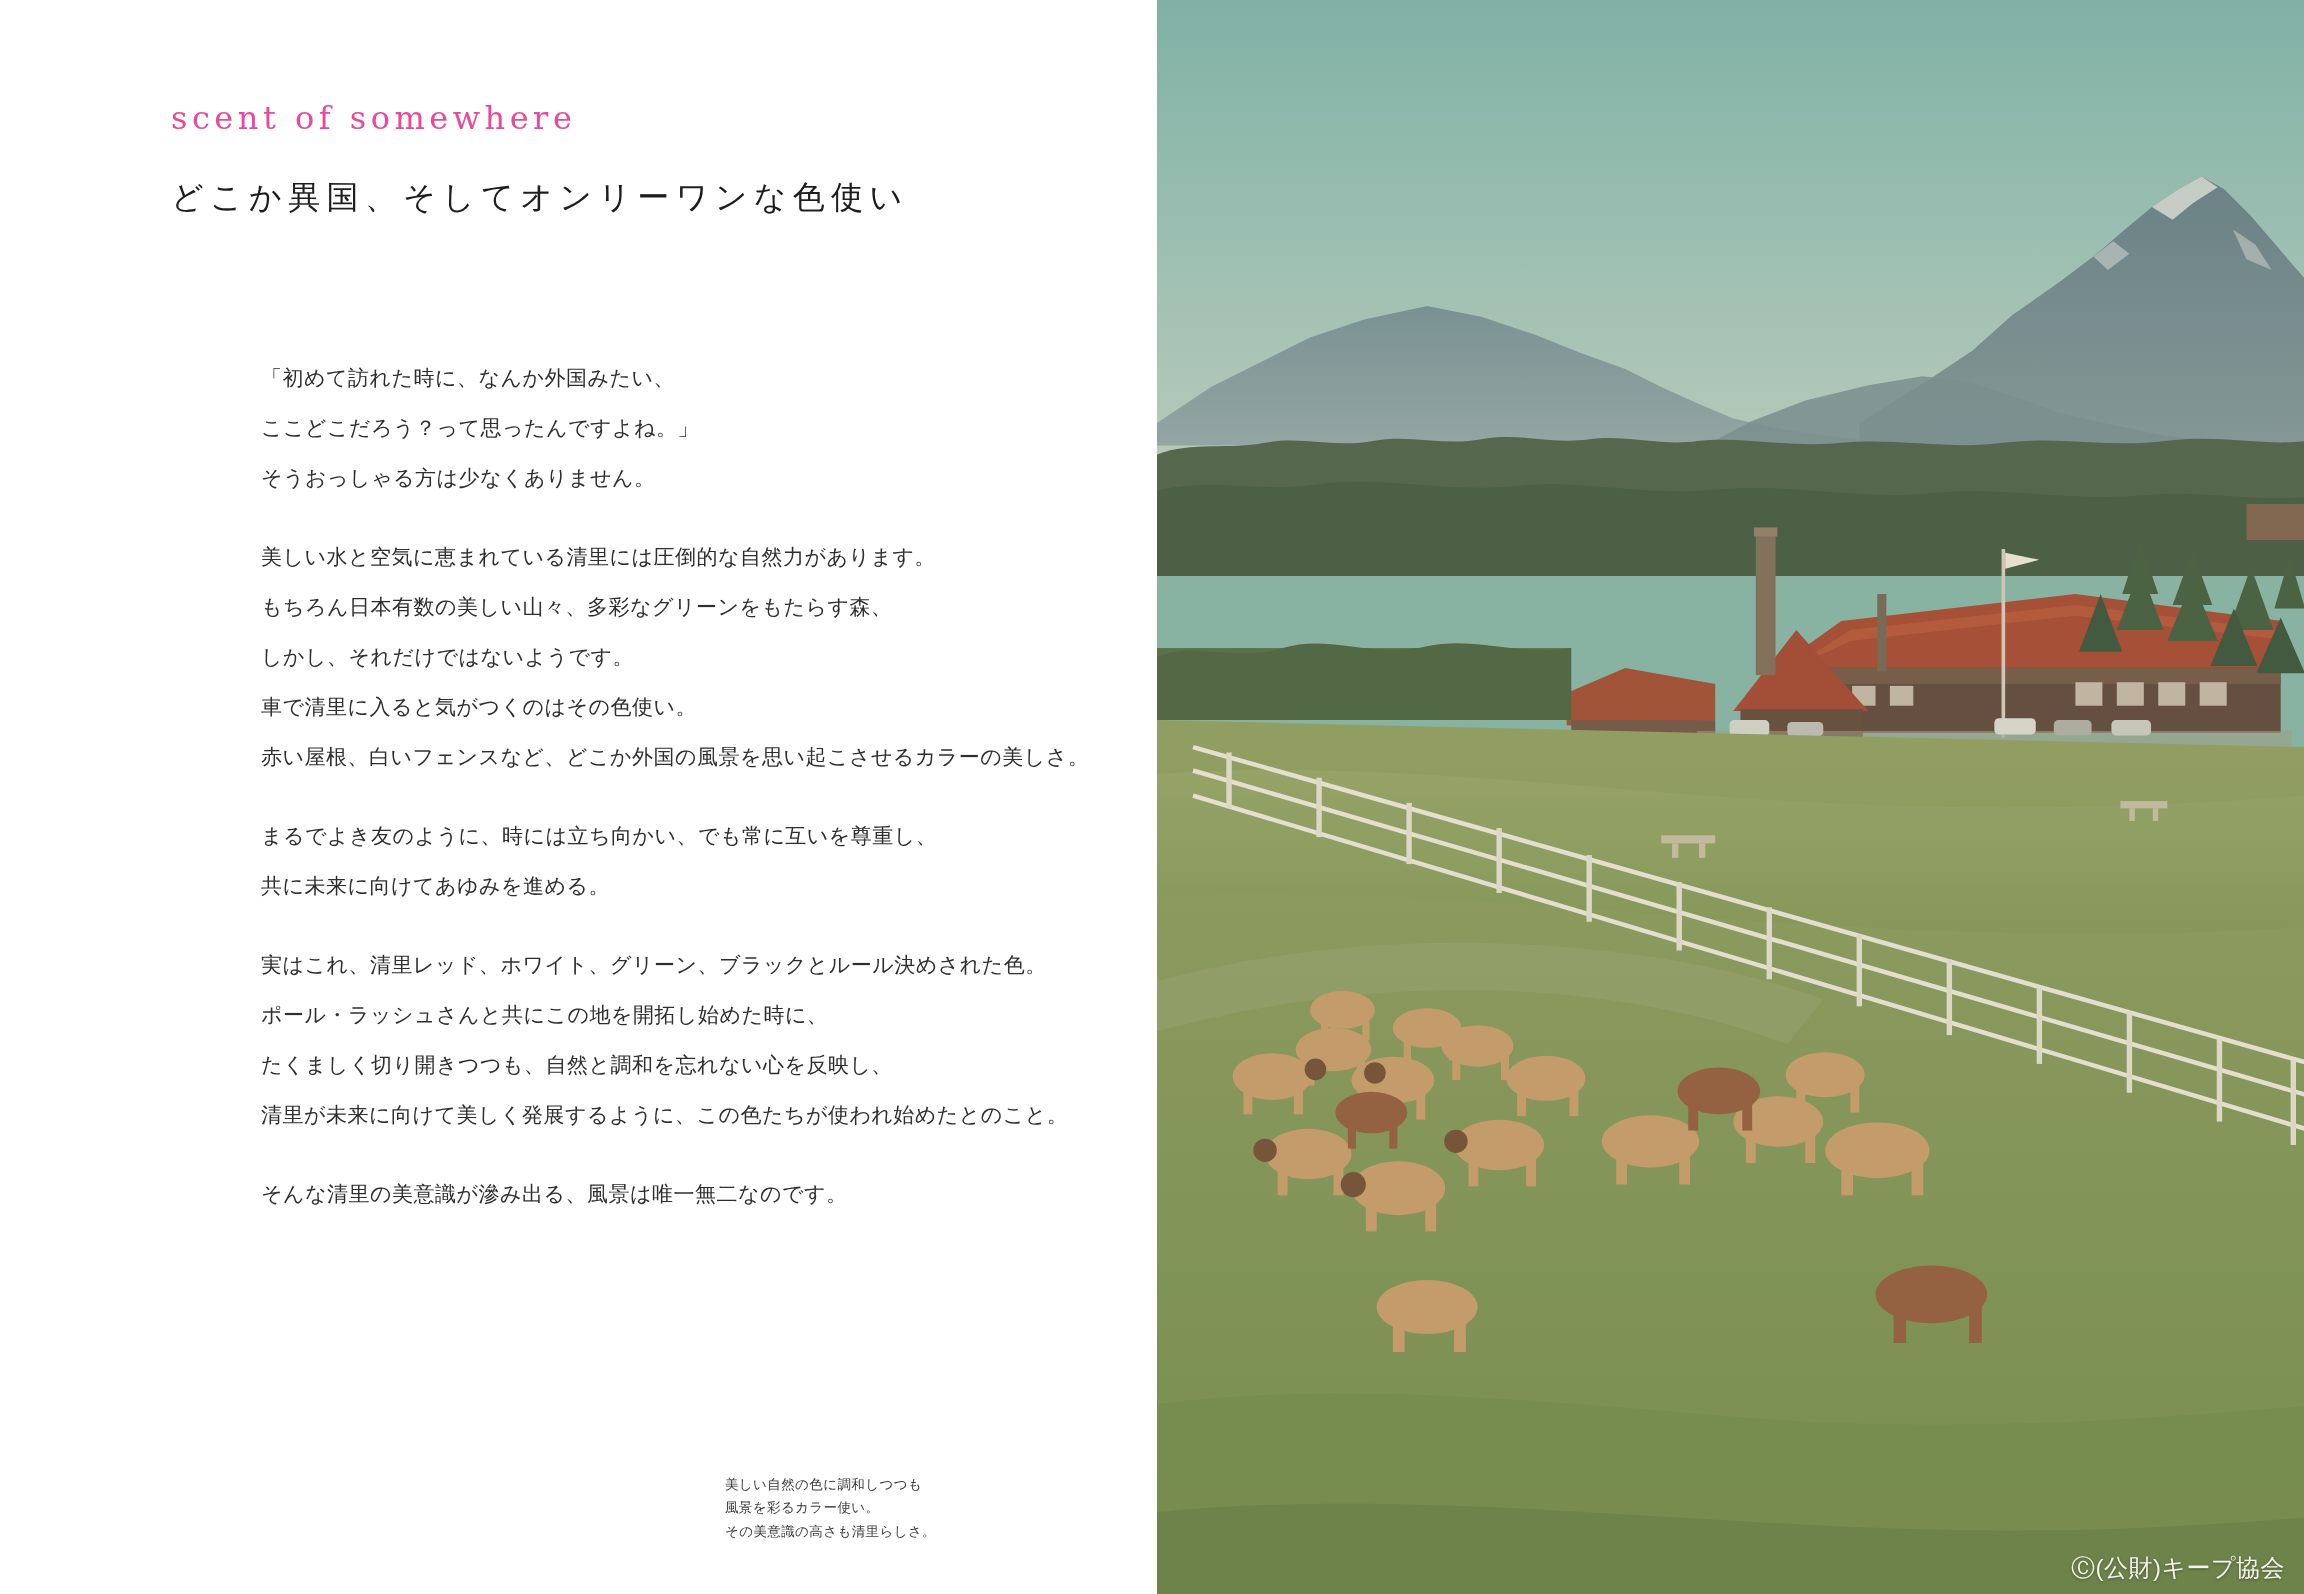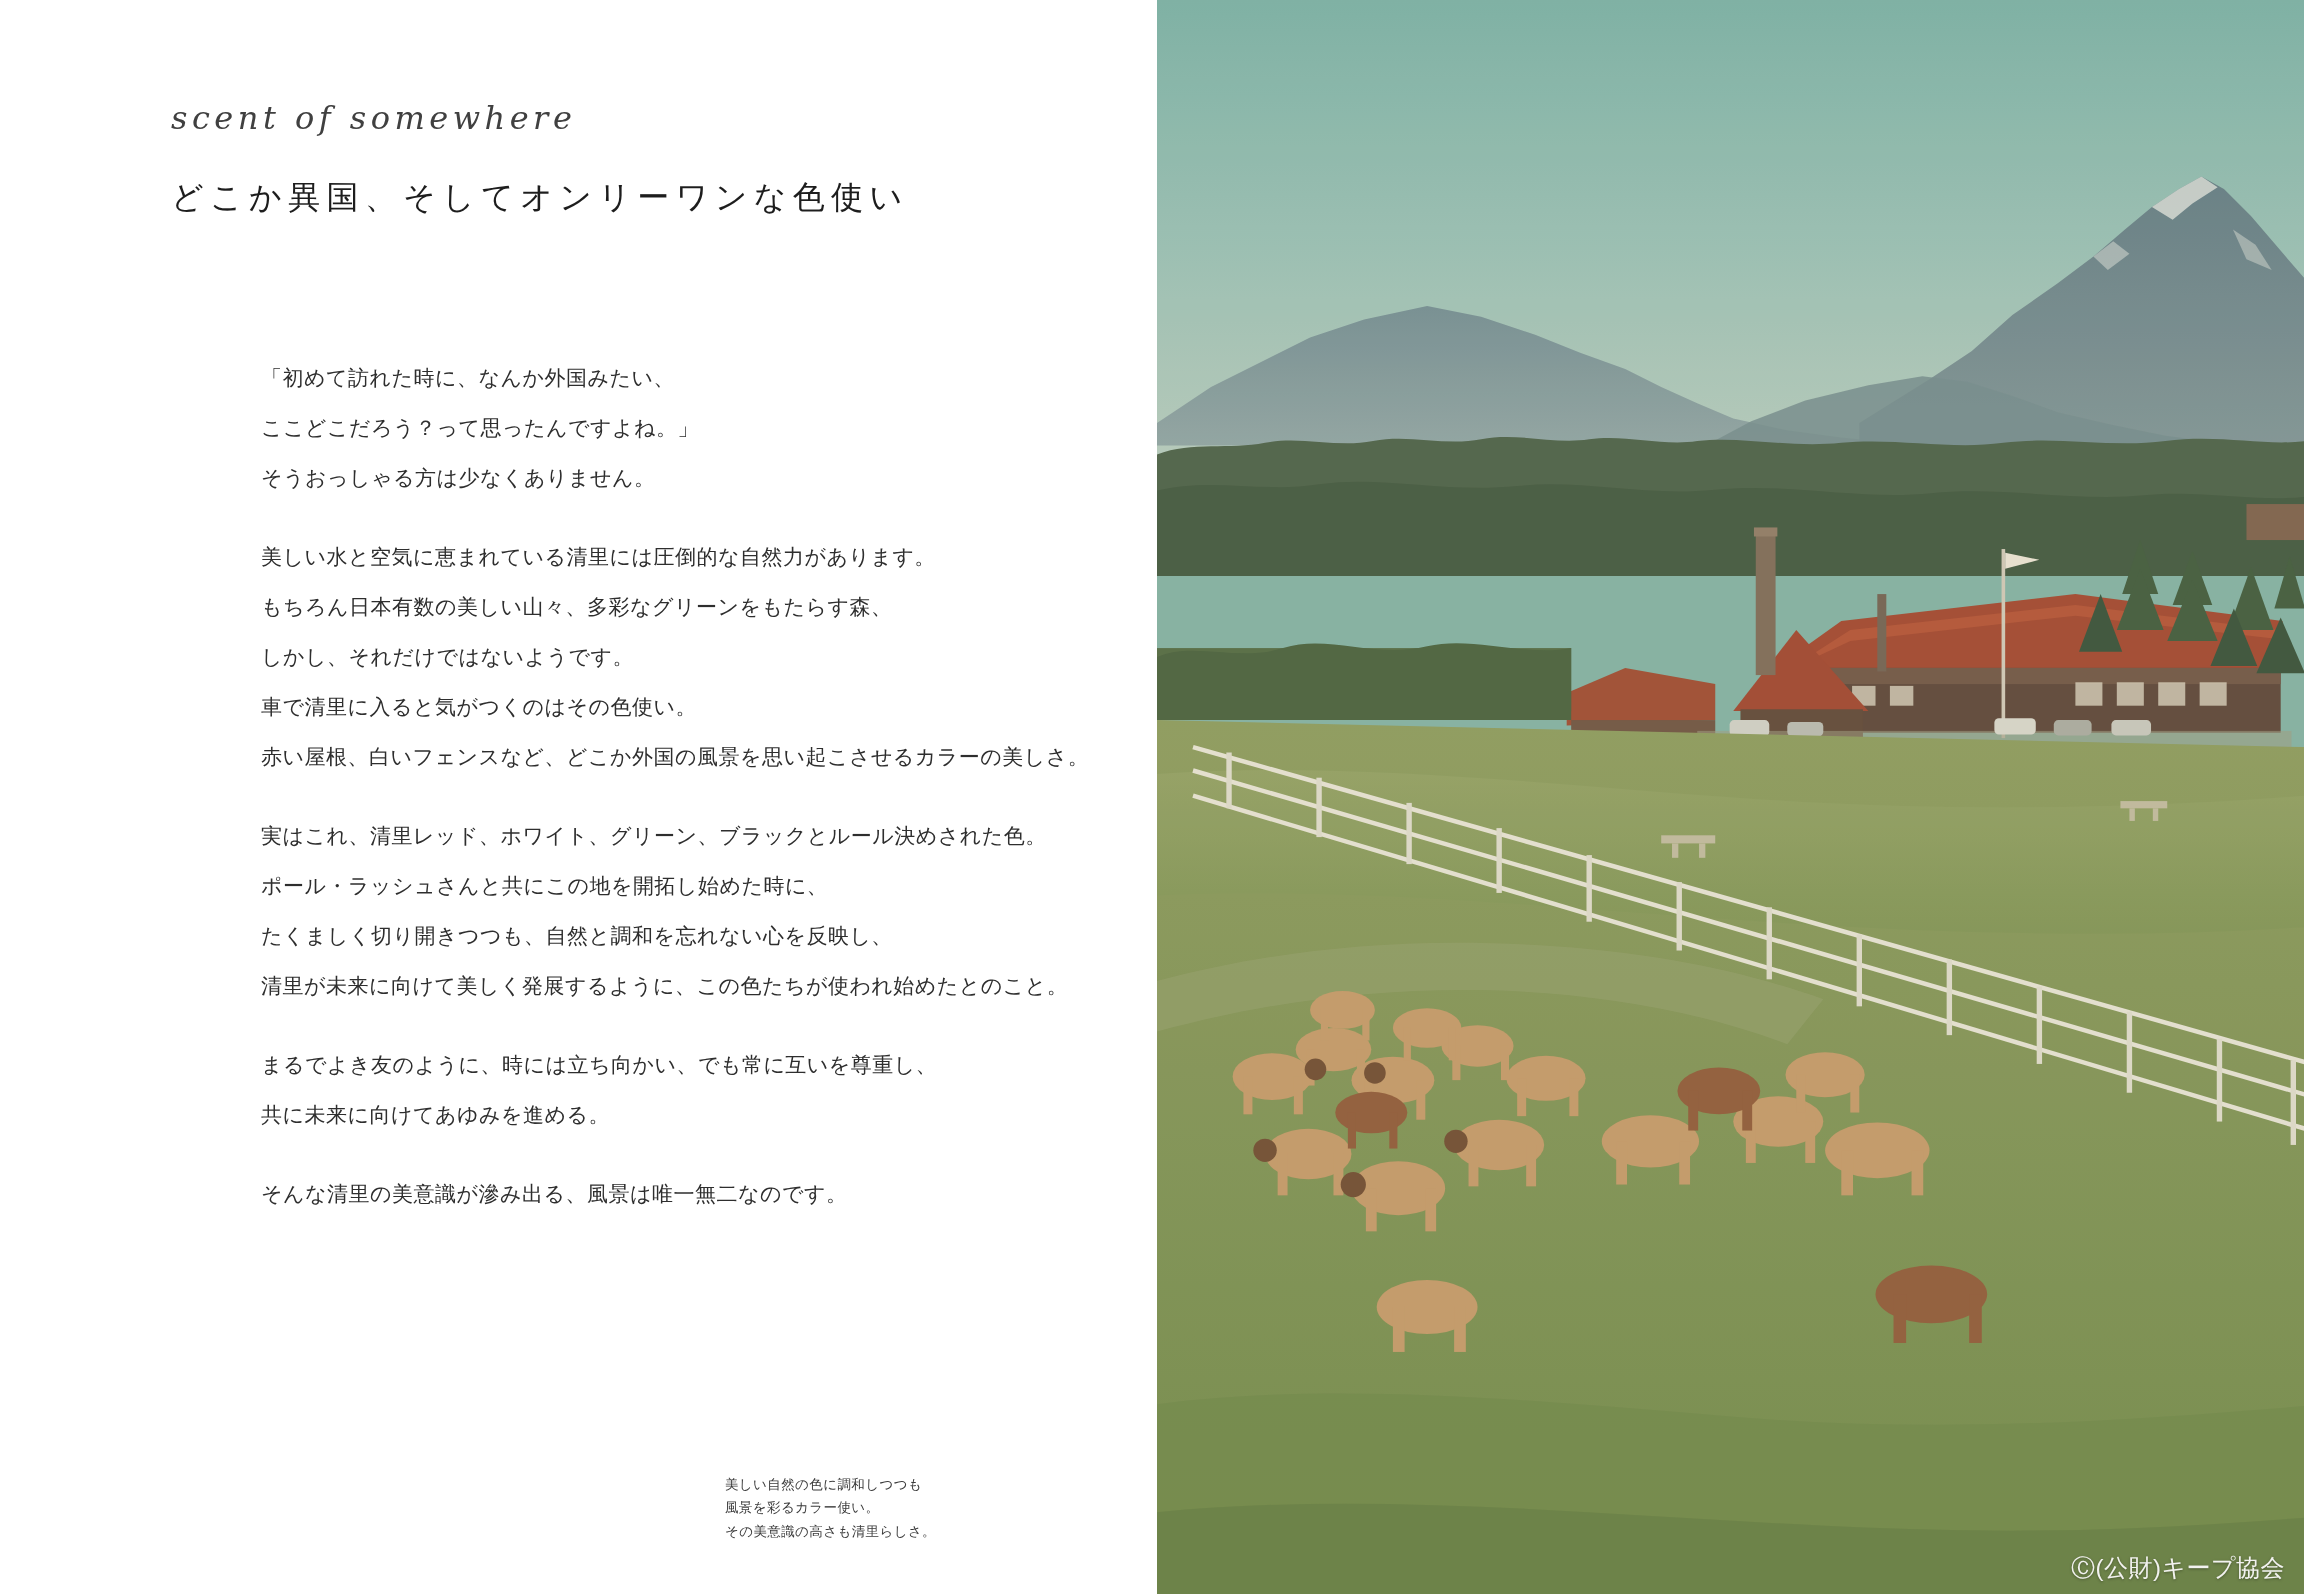--- a/index.html
+++ b/index.html
@@ -32,24 +32,23 @@
     background: #ffffff;
   }
 
   .title-block {
     position: absolute;
     left: 171px;
     top: 99px;
   }
   .title-en {
     font-family: "DejaVu Serif", "Liberation Serif", serif;
-    font-style: italic;
     font-size: 32px;
     letter-spacing: 4.5px;
-    color: #404040;
+    color: #ec4899;
     white-space: nowrap;
   }
   .title-ja {
     margin-top: 39px;
     font-size: 32px;
     letter-spacing: 6.3px;
     color: #1d1d1d;
     white-space: nowrap;
     font-weight: 400;
   }
@@ -130,29 +129,29 @@
 
       <div class="para">
         <div class="line">美しい水と空気に恵まれている清里には圧倒的な自然力があります。</div>
         <div class="line">もちろん日本有数の美しい山々、多彩なグリーンをもたらす森、</div>
         <div class="line">しかし、それだけではないようです。</div>
         <div class="line">車で清里に入ると気がつくのはその色使い。</div>
         <div class="line">赤い屋根、白いフェンスなど、どこか外国の風景を思い起こさせるカラーの美しさ。</div>
       </div>
 
       <div class="para">
+        <div class="line">まるでよき友のように、時には立ち向かい、でも常に互いを尊重し、</div>
+        <div class="line">共に未来に向けてあゆみを進める。</div>
+      </div>
+
+      <div class="para">
         <div class="line">実はこれ、清里レッド、ホワイト、グリーン、ブラックとルール決めされた色。</div>
         <div class="line">ポール・ラッシュさんと共にこの地を開拓し始めた時に、</div>
         <div class="line">たくましく切り開きつつも、自然と調和を忘れない心を反映し、</div>
         <div class="line">清里が未来に向けて美しく発展するように、この色たちが使われ始めたとのこと。</div>
-      </div>
-
-      <div class="para">
-        <div class="line">まるでよき友のように、時には立ち向かい、でも常に互いを尊重し、</div>
-        <div class="line">共に未来に向けてあゆみを進める。</div>
       </div>
 
       <div class="para">
         <div class="line">そんな清里の美意識が滲み出る、風景は唯一無二なのです。</div>
       </div>
 
     </div>
 
     <div class="caption">
       <div class="cline">美しい自然の色に調和しつつも</div>

